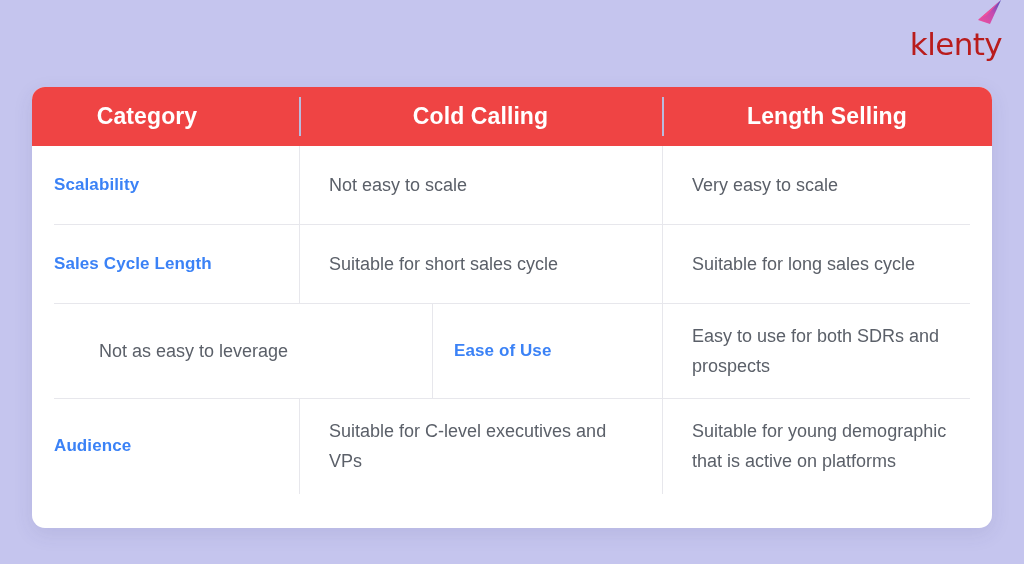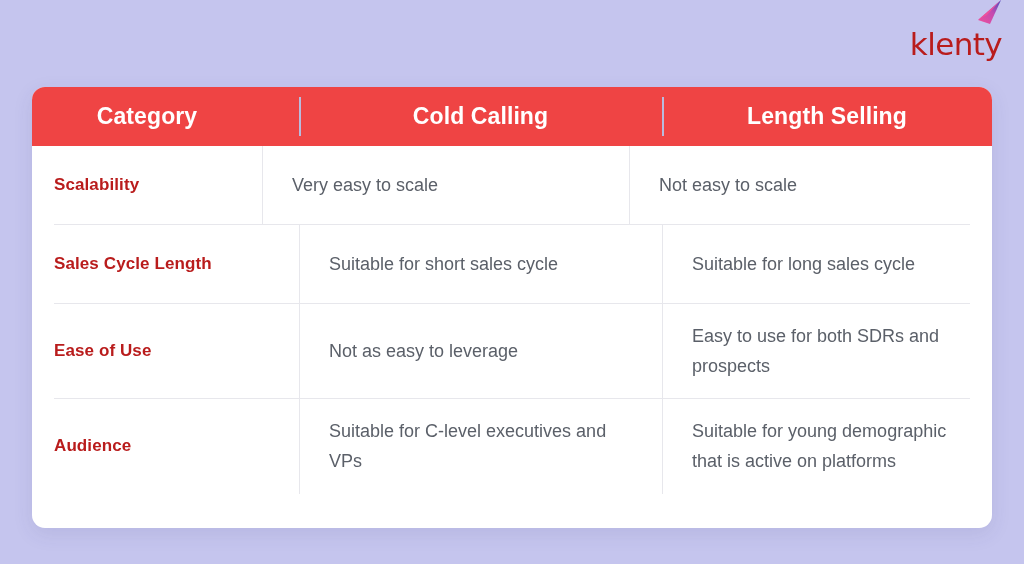--- a/index.html
+++ b/index.html
@@ -131,21 +131,21 @@
     left: 0;
     top: 0;
     bottom: 0;
     width: 1px;
     background: #e7e7ec;
   }
 
   .cell-label {
     font-size: 17px;
     font-weight: bold;
-    color: #b91c1c;
+    color: #3b82f6;
     padding-left: 22px;
     letter-spacing: 0.1px;
     line-height: 1.35;
   }
   .cell-value {
     font-size: 18px;
     font-weight: 400;
     color: #5b6069;
     padding-left: 30px;
     padding-right: 24px;
@@ -178,46 +178,46 @@
     <div class="cell col-2">Cold Calling</div>
     <div class="cell col-3">Length Selling</div>
   </div>
 
   <div class="table-body">
 
     <div class="row h-short">
       <div class="cell col-1">
         <span class="cell-label">Scalability</span>
       </div>
+      <div class="cell col-2">
+        <span class="cell-value">Not easy to scale</span>
+      </div>
       <div class="cell col-3">
         <span class="cell-value">Very easy to scale</span>
       </div>
-      <div class="cell col-2">
-        <span class="cell-value">Not easy to scale</span>
-      </div>
     </div>
 
     <div class="row h-short">
       <div class="cell col-1">
         <span class="cell-label">Sales Cycle Length</span>
       </div>
       <div class="cell col-2">
         <span class="cell-value">Suitable for short sales cycle</span>
       </div>
       <div class="cell col-3">
         <span class="cell-value">Suitable for long sales cycle</span>
       </div>
     </div>
 
     <div class="row h-tall">
+      <div class="cell col-2">
+        <span class="cell-value">Not as easy to leverage</span>
+      </div>
       <div class="cell col-1">
         <span class="cell-label">Ease of Use</span>
-      </div>
-      <div class="cell col-2">
-        <span class="cell-value">Not as easy to leverage</span>
       </div>
       <div class="cell col-3">
         <span class="cell-value">Easy to use for both SDRs and prospects</span>
       </div>
     </div>
 
     <div class="row h-tall">
       <div class="cell col-1">
         <span class="cell-label">Audience</span>
       </div>

